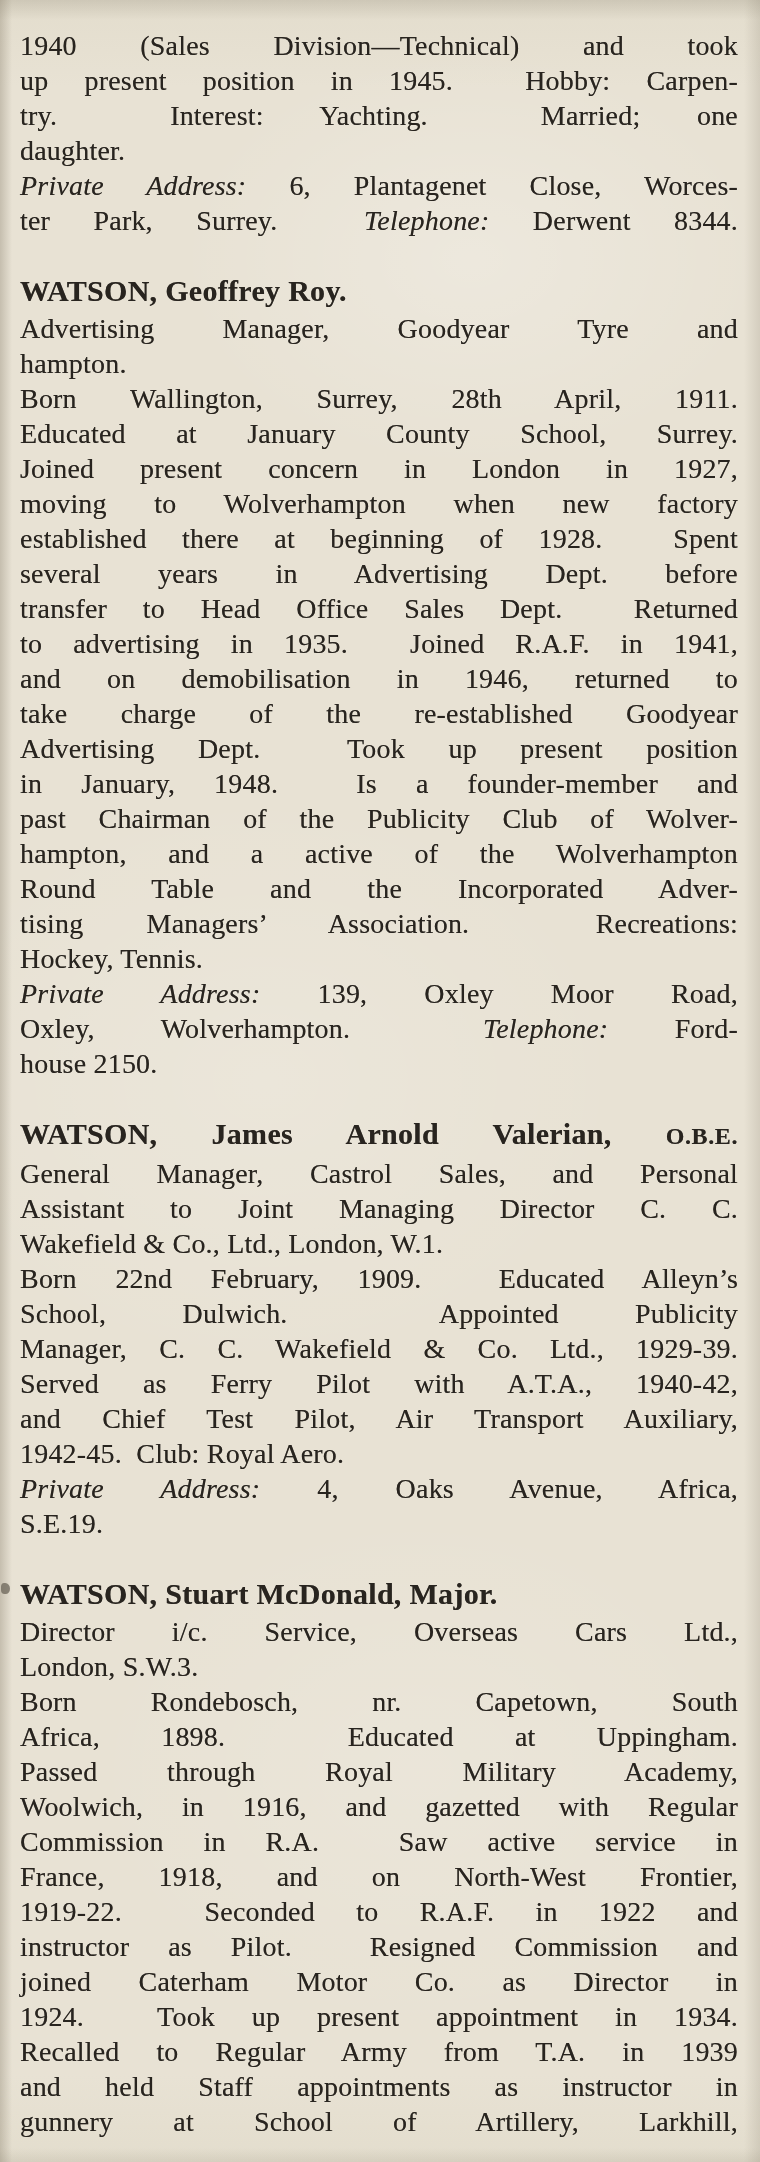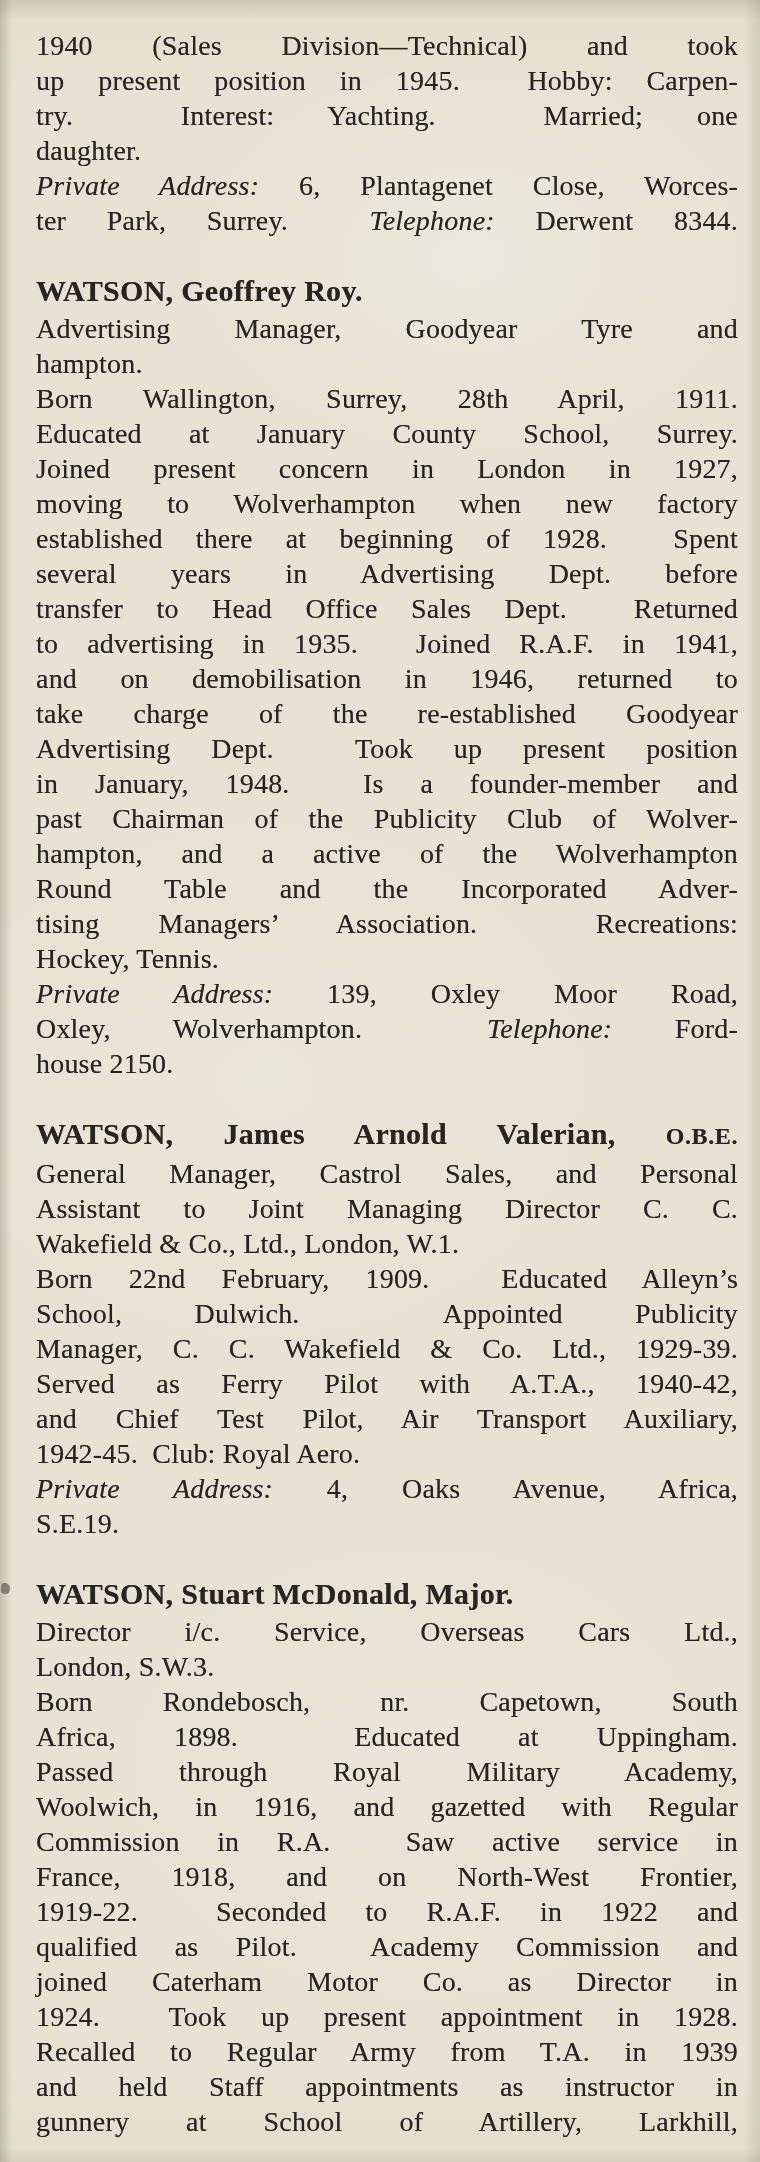--- a/index.html
+++ b/index.html
@@ -2,21 +2,21 @@
 <html style="--paper: #e8e2d4; --paper-dark: #e3ddcd; --ink: #28241f;"><head>
 <meta charset="utf-8">
 <style>
   html, body { margin: 0; padding: 0; background: #b5ab97; }
   .page {
     position: relative;
     width: 760px;
     height: 2162px;
     margin: 0;
     box-sizing: border-box;
-    padding: 28px 22px 0 36px;
+    padding: 28px 22px 0 20px;
     overflow: hidden;
     background:
       radial-gradient(ellipse 420px 300px at 62% 12%, rgba(255,255,255,0.22), rgba(255,255,255,0) 70%),
       radial-gradient(ellipse 520px 420px at 35% 50%, rgba(255,255,255,0.14), rgba(255,255,255,0) 70%),
       radial-gradient(ellipse 480px 380px at 55% 82%, rgba(255,255,255,0.12), rgba(255,255,255,0) 70%),
       linear-gradient(180deg, var(--paper-dark, #e3ddcd) 0%, var(--paper, #e8e2d4) 4%, var(--paper, #e8e2d4) 96%, var(--paper-dark, #e4decf) 100%);
     color: var(--ink, #28241f);
     font-family: "Liberation Serif", "DejaVu Serif", serif;
   }
   
@@ -129,23 +129,23 @@
           <div class="line noj"><span>London, S.W.3.</span></div>
         </div>
         <div>
           <div class="line just"><span>Born Rondebosch, nr. Capetown, South</span></div>
           <div class="line just"><span>Africa, 1898.  Educated at Uppingham.</span></div>
           <div class="line just"><span>Passed through Royal Military Academy,</span></div>
           <div class="line just"><span>Woolwich, in 1916, and gazetted with Regular</span></div>
           <div class="line just"><span>Commission in R.A.  Saw active service in</span></div>
           <div class="line just"><span>France, 1918, and on North-West Frontier,</span></div>
           <div class="line just"><span>1919-22.  Seconded to R.A.F. in 1922 and</span></div>
-          <div class="line just"><span>qualified as Pilot.  Academy Commission and</span></div>
+          <div class="line just"><span>instructor as Pilot.  Resigned Commission and</span></div>
           <div class="line just"><span>joined Caterham Motor Co. as Director in</span></div>
-          <div class="line just"><span>1924.  Took up present appointment in 1928.</span></div>
+          <div class="line just"><span>1924.  Took up present appointment in 1934.</span></div>
           <div class="line just"><span>Recalled to Regular Army from T.A. in 1939</span></div>
           <div class="line just"><span>and held Staff appointments as instructor in</span></div>
           <div class="line just"><span>gunnery at School of Artillery, Larkhill,</span></div>
         </div>
       </article>
     </div>
   <div class="edge-left"></div>
   <div class="edge-right"></div>
   <div class="edge-top"></div>
   <div class="edge-bottom"></div>

